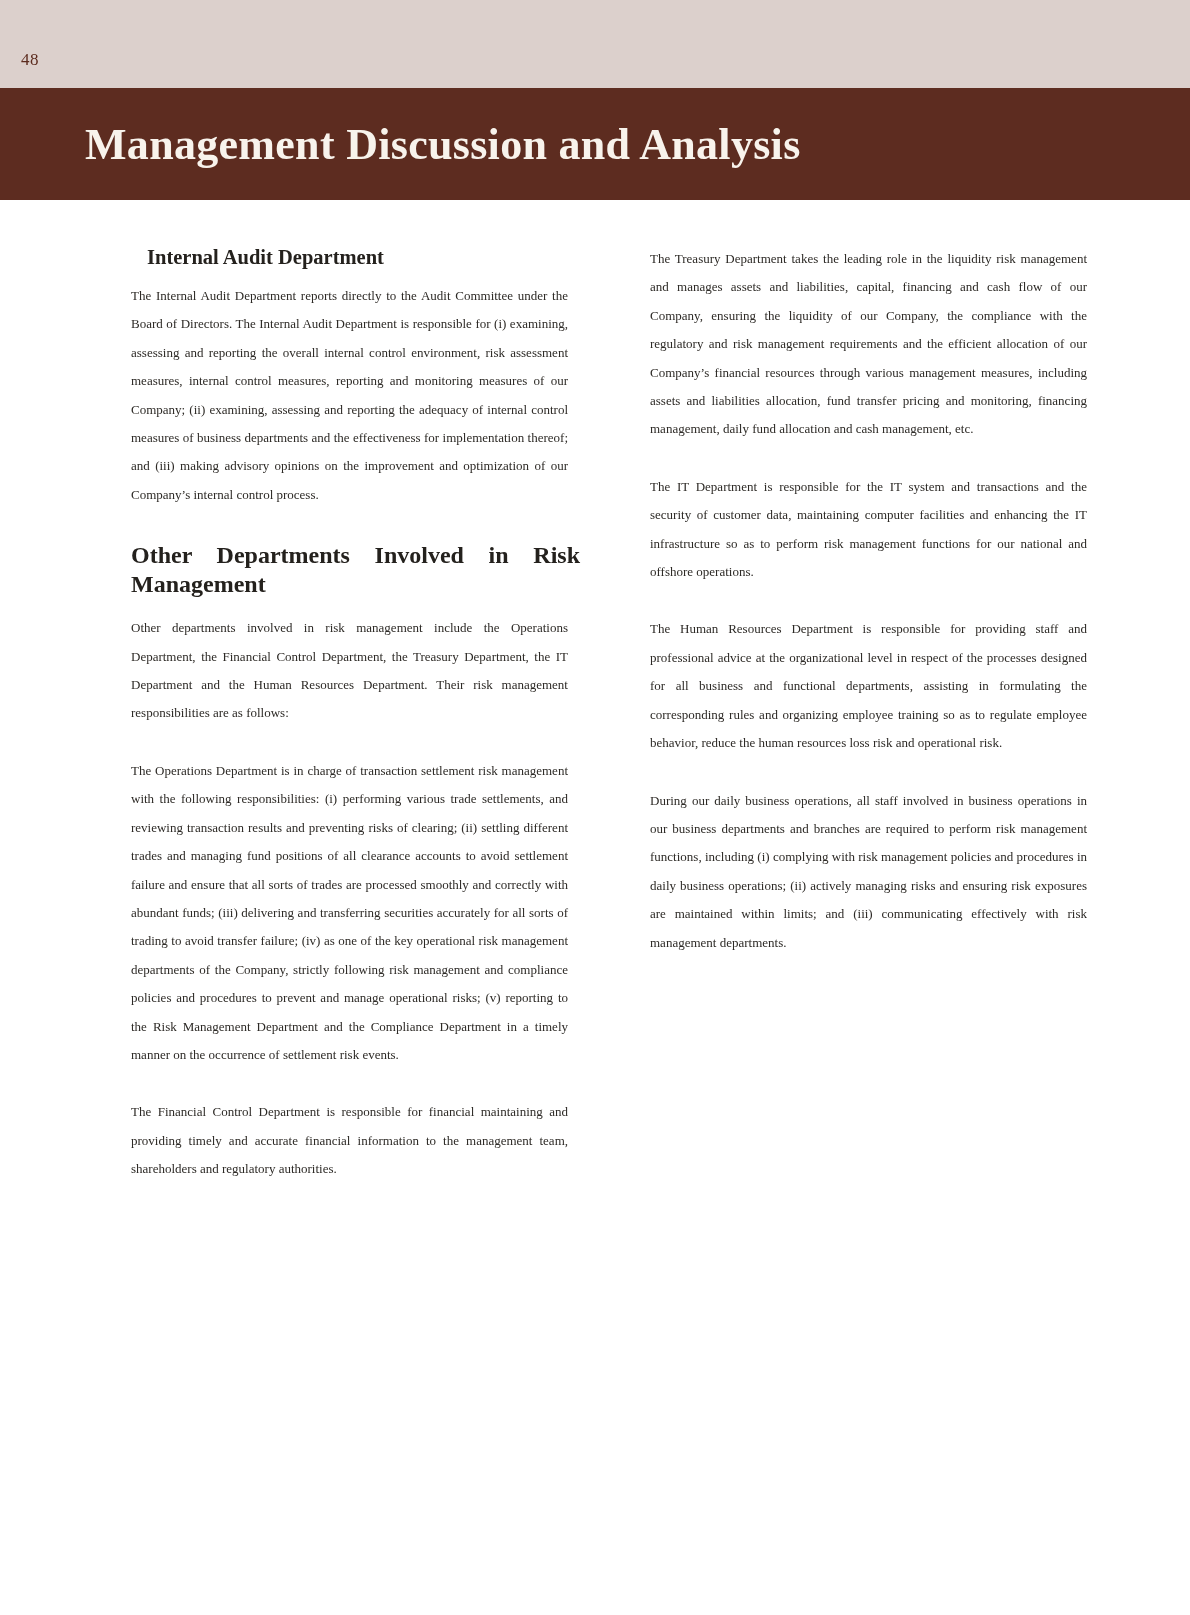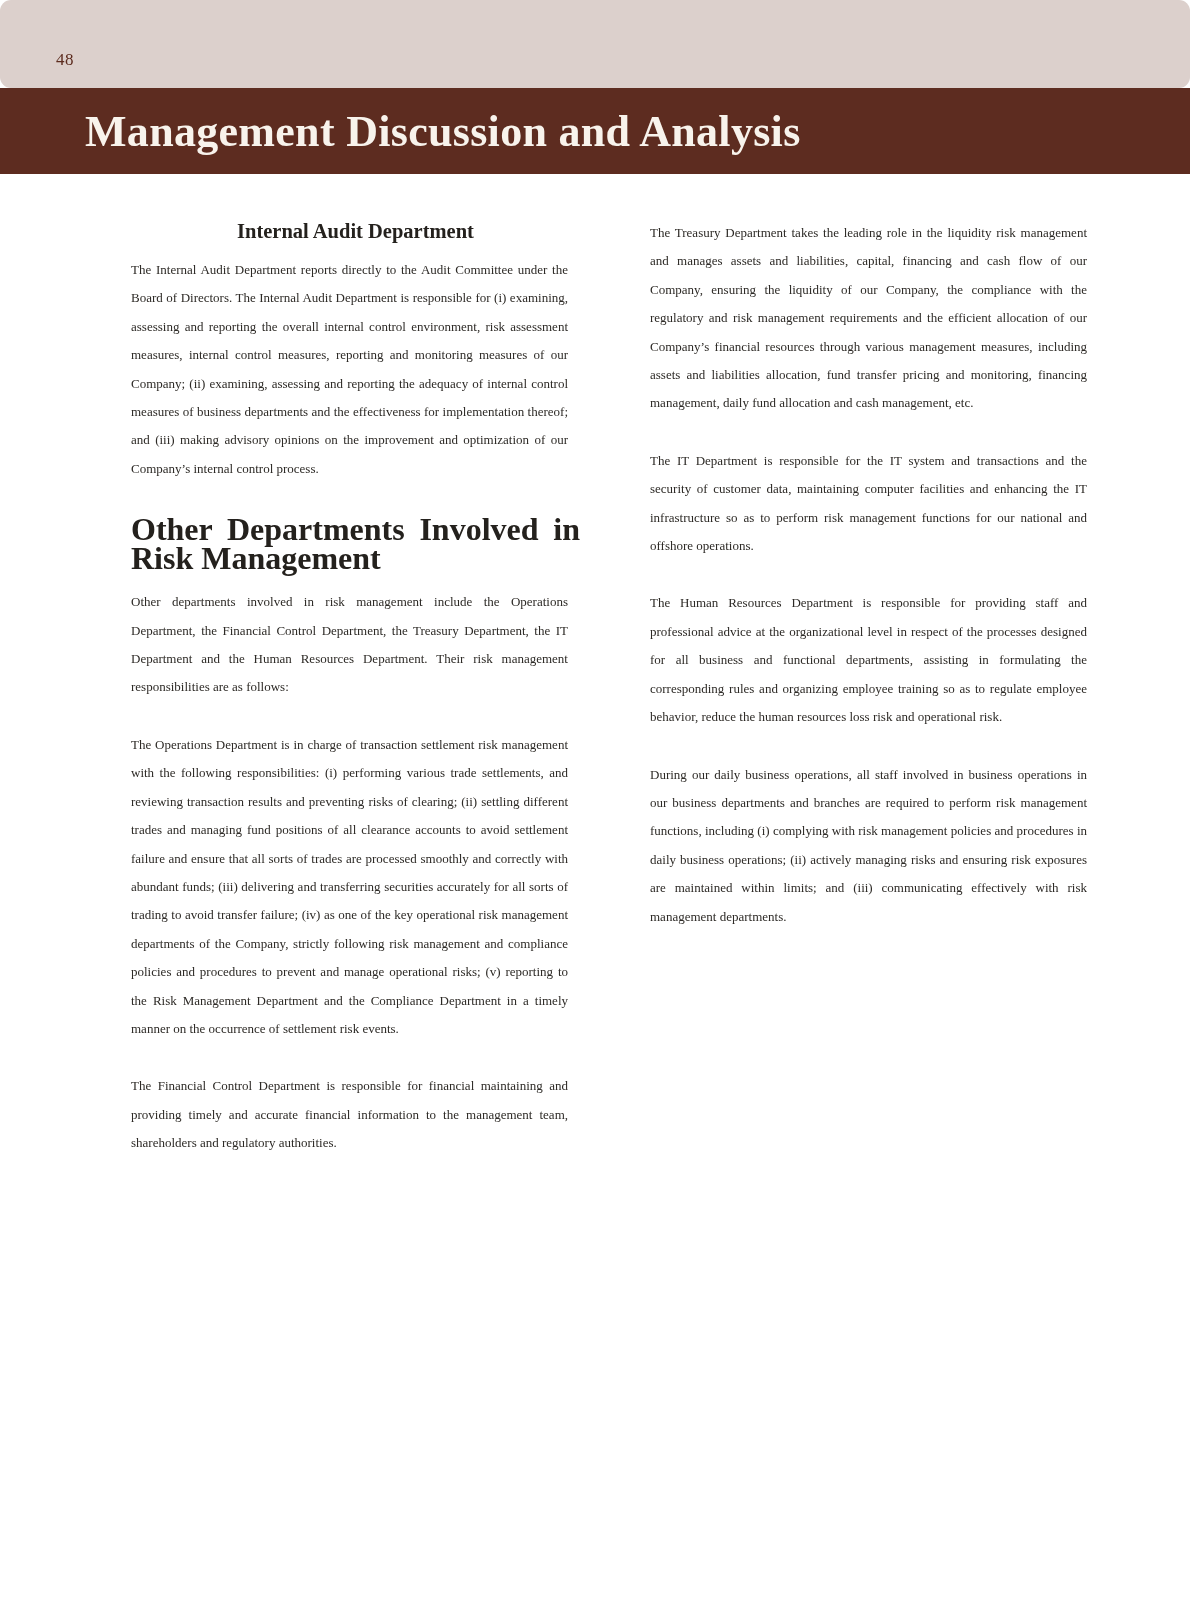--- a/index.html
+++ b/index.html
@@ -12,36 +12,35 @@
     font-family: "Liberation Serif", serif;
     overflow: hidden;
   }
   
   .top-strip {
     height: 88px;
     background: #DCD0CC;
     box-sizing: border-box;
     display: flex;
     align-items: flex-end;
-    padding: 0 0 18px 56px;
+    padding: 0 0 18px 21px;
     color: #5C2B1E;
-    border-radius: 11px;
   }
   .page-num {
     font-size: 17px;
     margin-right: 24px;
     letter-spacing: 0.5px;
   }
   .company {
     font-size: 18.5px;
     letter-spacing: 0.2px;
   }
   
   .banner {
-    height: 86px;
+    height: 112px;
     background: #5D2C20;
     display: flex;
     align-items: center;
     padding-left: 85px;
     box-sizing: border-box;
   }
   .banner h1 {
     margin: 0;
     color: #F8F3EC;
     font-size: 44px;
@@ -57,30 +56,29 @@
     color: #2D2A26;
   }
   .col { width: 449px; }
   .col p {
     margin: 0 12px 29px 0;
     font-size: 13px;
     line-height: 28.4px;
     text-align: justify;
   }
   .col h3 {
-    margin: 0 0 13px 0;
+    margin: 0 0 13px 16px;
     font-size: 20.5px;
     font-weight: bold;
     line-height: 24px;
     color: #24211d;
-    text-align: center;
   }
   .col h2 {
     margin: 32px 0 15px 0;
-    font-size: 32px;
+    font-size: 24px;
     font-weight: bold;
     line-height: 29px;
     text-align: justify;
     color: #24211d;
   }
   .col h2:first-child, .col h3:first-child { margin-top: 0; }
 </style>
 </head>
 <body>
 

